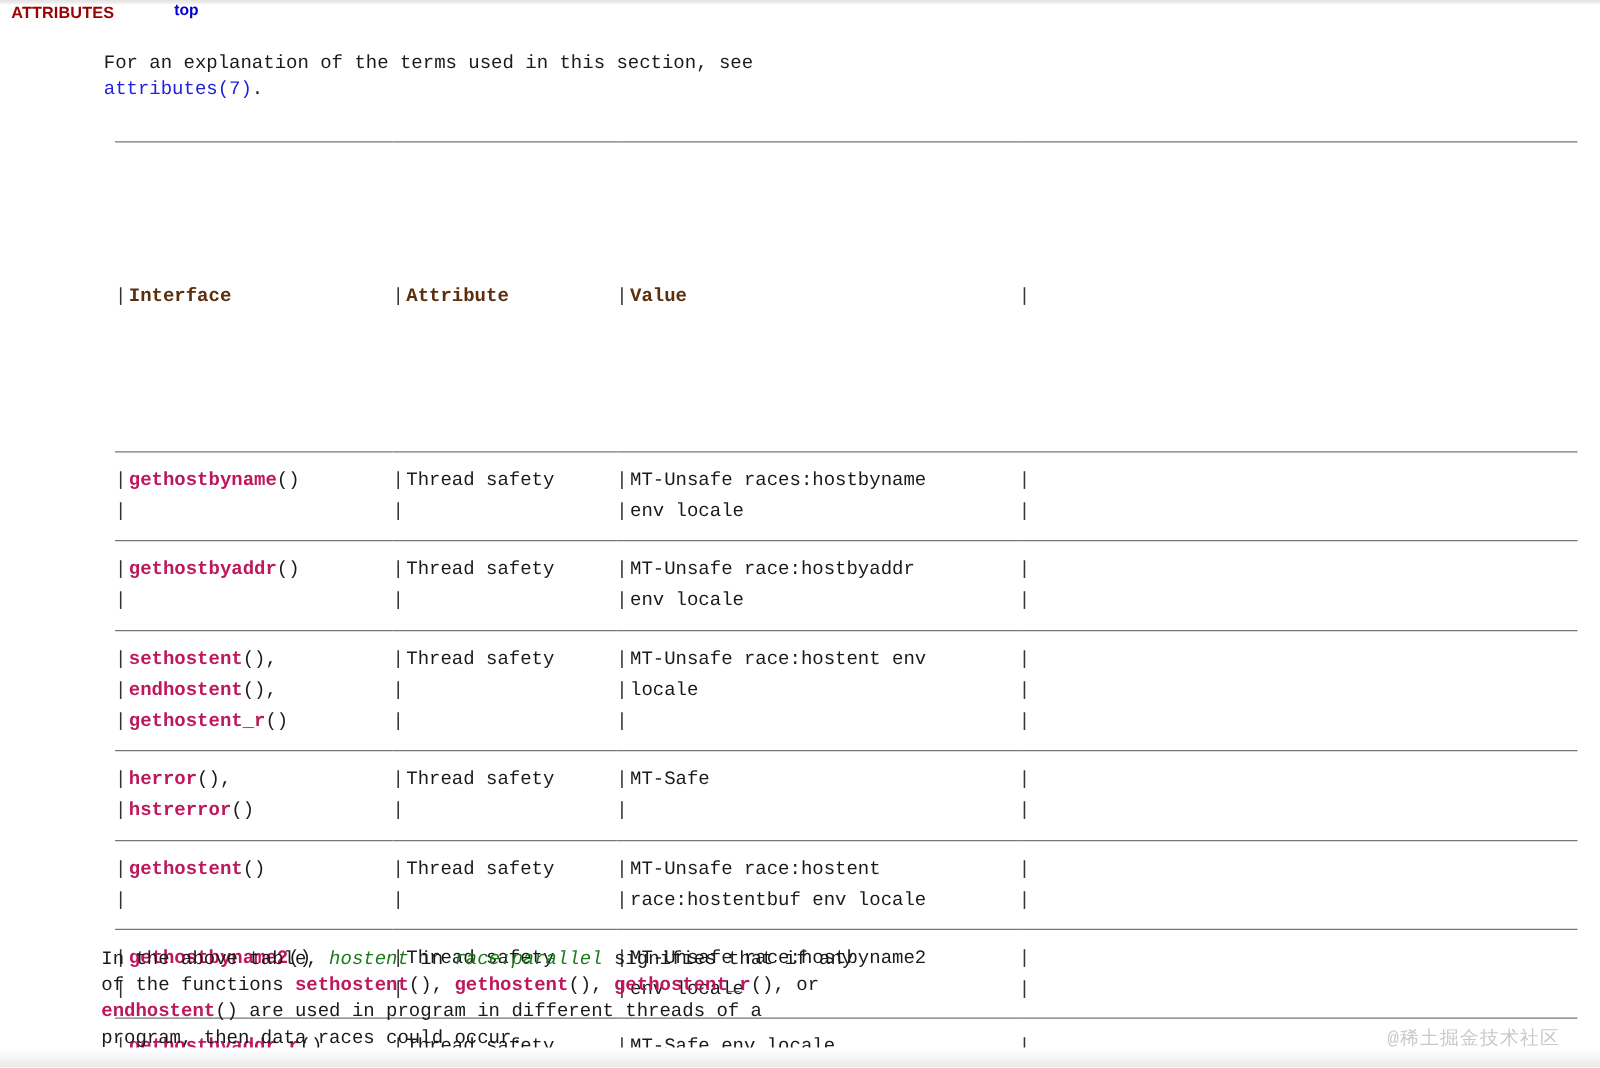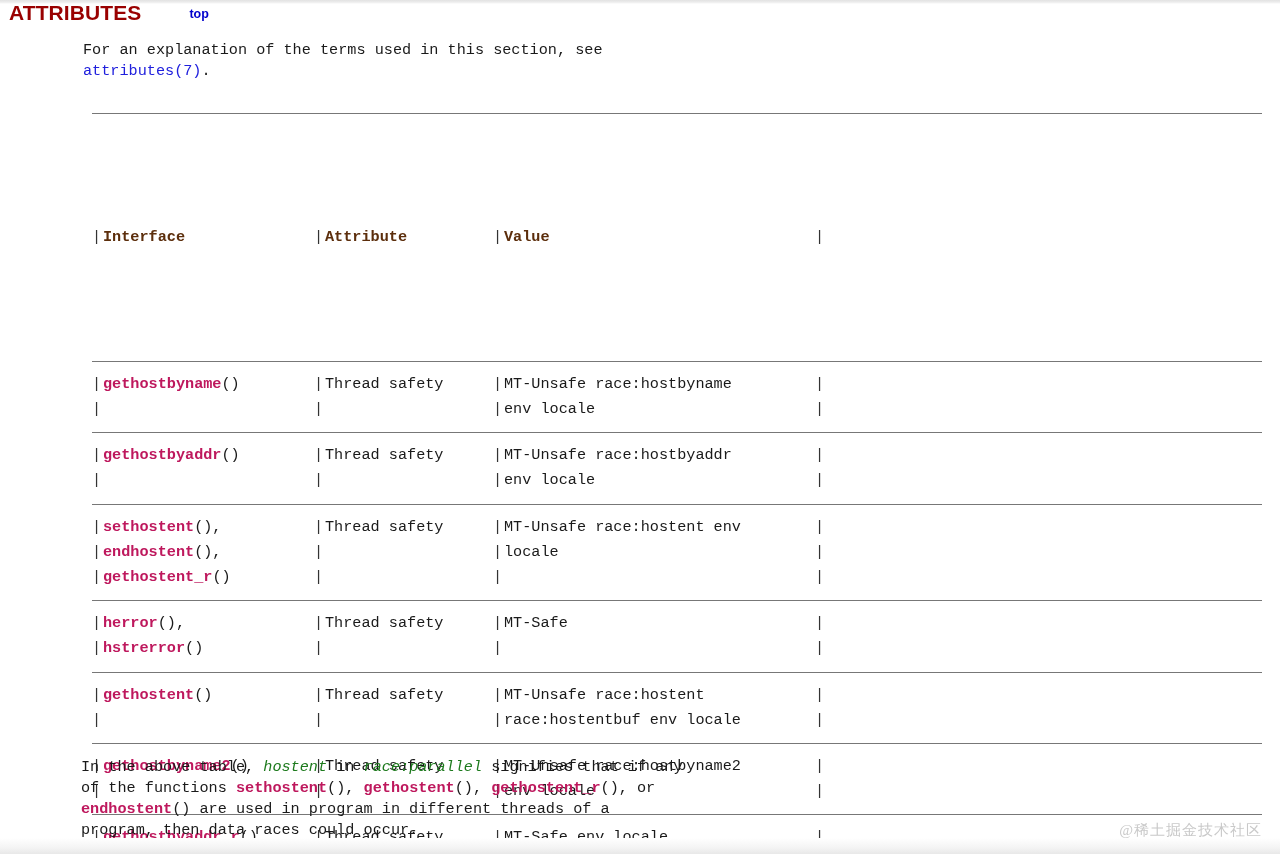--- a/index.html
+++ b/index.html
@@ -37,21 +37,21 @@
   
   .section-head {
     position: absolute;
     left: 9px;
     top: 1px;
     white-space: nowrap;
   }
   .section-title {
     font-family: "Liberation Sans", sans-serif;
     font-weight: bold;
-    font-size: 21px;
+    font-size: 13px;
     color: #990000;
     letter-spacing: 0.1px;
   }
   .top-link {
     font-family: "Liberation Sans", sans-serif;
     font-weight: bold;
     font-size: 12.5px;
     color: #0000cc;
     text-decoration: none;
     margin-left: 48px;
@@ -132,23 +132,23 @@
   }
   
   .col-if   { width: 222px; }
   .col-attr { width: 179px; }
   .col-val  { width: 322px; }
   .col-pad  { width: 447px; }
 
   
   .watermark {
     position: absolute;
-    right: 18px;
+    right: 32px;
     bottom: 14px;
-    font-family: Liberation Serif, serif;
+    font-family: Liberation Mono, monospace;
     font-size: 15px;
     color: #c9c9c9;
     letter-spacing: 1px;
     white-space: nowrap;
     user-select: none;
   }
 </style>
 </head>
 <body>
 
@@ -184,21 +184,21 @@
           <span class="cell-inner">
             <span class="cell-line"><span class="pipe">|</span><span class="th-inner"></span></span>
           </span>
         </th>
       </tr>
     </thead>
     <tbody id="attr-body">
         <tr>
           <td class="col-if"><span class="cell-inner"><span class="cell-line"><span class="pipe">|</span><span class="b-fn">gethostbyname</span><span>()</span></span><span class="cell-line"><span class="pipe">|</span></span></span></td>
           <td class="col-attr"><span class="cell-inner"><span class="cell-line"><span class="pipe">|</span><span>Thread safety</span></span><span class="cell-line"><span class="pipe">|</span></span></span></td>
-          <td class="col-val"><span class="cell-inner"><span class="cell-line"><span class="pipe">|</span><span>MT-Unsafe race:hostbyname</span></span><span class="cell-line"><span class="pipe">|</span><span>env locale</span></span></span></td>
+          <td class="col-val"><span class="cell-inner"><span class="cell-line"><span class="pipe">|</span><span>MT-Unsafe races:hostbyname</span></span><span class="cell-line"><span class="pipe">|</span><span>env locale</span></span></span></td>
           <td class="col-pad"><span class="cell-inner"><span class="cell-line"><span class="pipe">|</span></span><span class="cell-line"><span class="pipe">|</span></span></span></td>
         </tr>
         <tr>
           <td class="col-if"><span class="cell-inner"><span class="cell-line"><span class="pipe">|</span><span class="b-fn">gethostbyaddr</span><span>()</span></span><span class="cell-line"><span class="pipe">|</span></span></span></td>
           <td class="col-attr"><span class="cell-inner"><span class="cell-line"><span class="pipe">|</span><span>Thread safety</span></span><span class="cell-line"><span class="pipe">|</span></span></span></td>
           <td class="col-val"><span class="cell-inner"><span class="cell-line"><span class="pipe">|</span><span>MT-Unsafe race:hostbyaddr</span></span><span class="cell-line"><span class="pipe">|</span><span>env locale</span></span></span></td>
           <td class="col-pad"><span class="cell-inner"><span class="cell-line"><span class="pipe">|</span></span><span class="cell-line"><span class="pipe">|</span></span></span></td>
         </tr>
         <tr>
           <td class="col-if"><span class="cell-inner"><span class="cell-line"><span class="pipe">|</span><span class="b-fn">sethostent</span><span>(),</span></span><span class="cell-line"><span class="pipe">|</span><span class="b-fn">endhostent</span><span>(),</span></span><span class="cell-line"><span class="pipe">|</span><span class="b-fn">gethostent_r</span><span>()</span></span></span></td>

